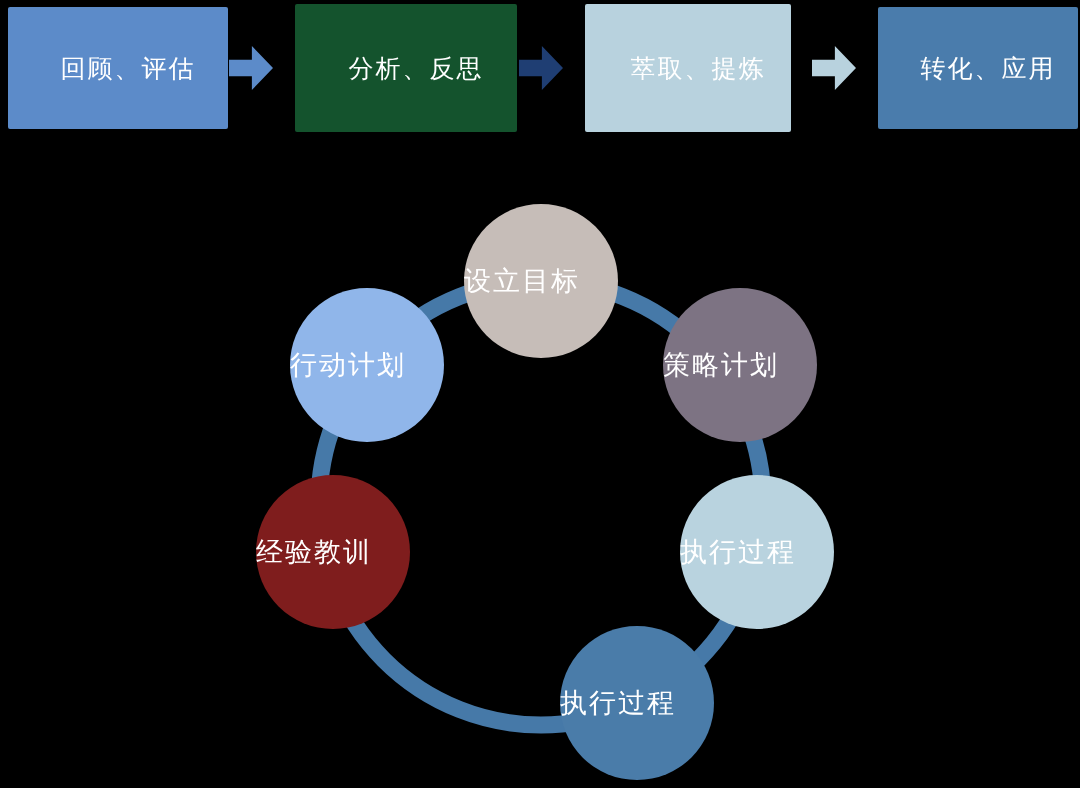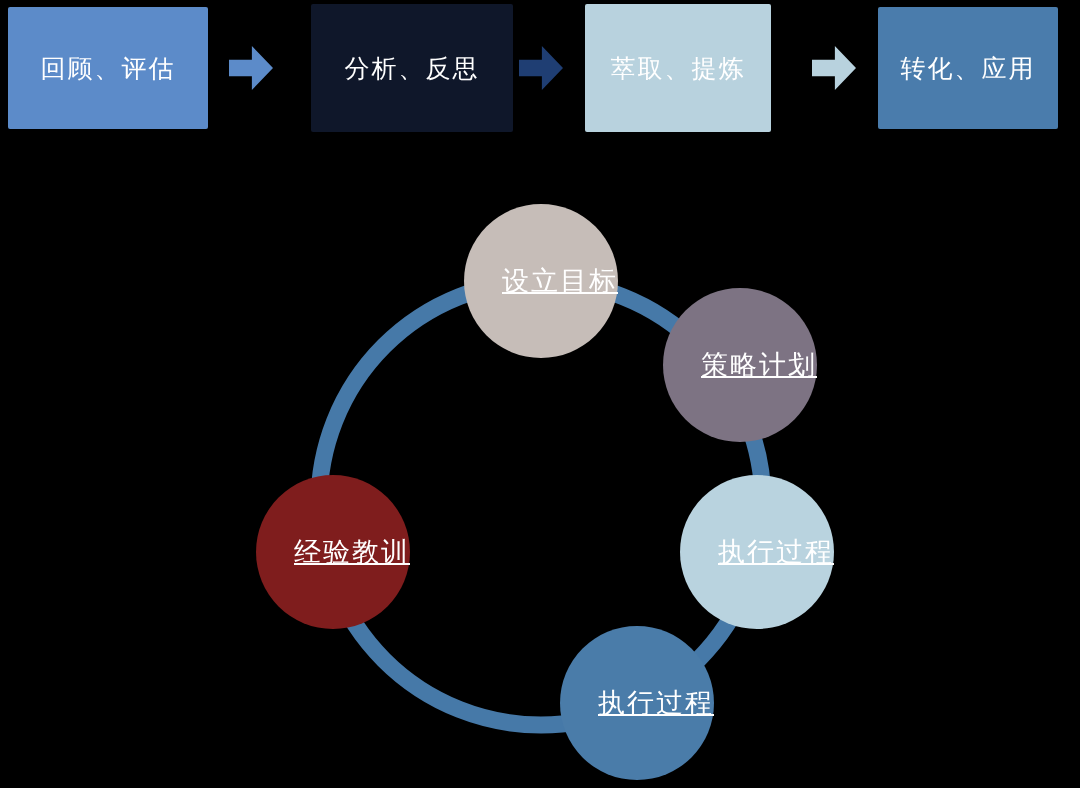--- a/index.html
+++ b/index.html
@@ -19,20 +19,21 @@
   .flow-box {
     position: absolute;
     border-radius: 2px;
     display: flex;
     align-items: center;
     justify-content: center;
     color: #ffffff;
     font-size: 25px;
     letter-spacing: 2px;
     font-weight: 400;
+    padding-left: 20px;
   }
   .flow-arrow {
     position: absolute;
     width: 44px;
     height: 44px;
     clip-path: polygon(0 31%, 52% 31%, 52% 0, 100% 50%, 52% 100%, 52% 69%, 0 69%);
   }
   
   .ring-svg {
     position: absolute;
@@ -41,40 +42,39 @@
     width: 1080px;
     height: 788px;
   }
   .cycle-node {
     position: absolute;
     width: 154px;
     height: 154px;
     border-radius: 50%;
     display: flex;
     align-items: center;
-    justify-content: flex-end;
+    justify-content: flex-start;
     color: #ffffff;
     font-size: 27px;
     letter-spacing: 2px;
     font-weight: 400;
-    text-decoration: underline;
   }
 </style>
 </head>
 <body>
 
 <div class="canvas">
 
   <div class="flow-box" style="left: 8px; top: 7px; width: 200px; height: 122px; background-color: rgb(92, 139, 201);">
     <span>回顾、评估</span>
   </div>
 
   <div class="flow-arrow" style="left: 229px; top: 46px; background-color: rgb(92, 139, 201);"></div>
 
-  <div class="flow-box" style="left: 295px; top: 4px; width: 202px; height: 128px; background-color: #0f172a; margin-left: 16px;">
+  <div class="flow-box" style="left: 295px; top: 4px; width: 202px; height: 128px; background-color: #14532d;">
     <span>分析、反思</span>
   </div>
 
   <div class="flow-arrow" style="left: 519px; top: 46px; background-color: rgb(31, 62, 115);"></div>
 
   <div class="flow-box" style="left: 585px; top: 4px; width: 186px; height: 128px; background-color: rgb(184, 210, 222);">
     <span>萃取、提炼</span>
   </div>
 
   <div class="flow-arrow" style="left: 812px; top: 46px; background-color: rgb(184, 210, 222);"></div>
@@ -101,14 +101,17 @@
 
   <div class="cycle-node" style="left: 560px; top: 626px; background-color: rgb(74, 124, 169);">
     <span>执行过程</span>
   </div>
 
 
   <div class="cycle-node" style="left: 256px; top: 475px; background-color: #7f1d1d;">
     <span>经验教训</span>
   </div>
 
+  <div class="cycle-node" style="left: 290px; top: 288px; background-color: rgb(144, 182, 234);">
+    <span>行动计划</span>
+  </div>
 
 </div>
 
 </body></html>

